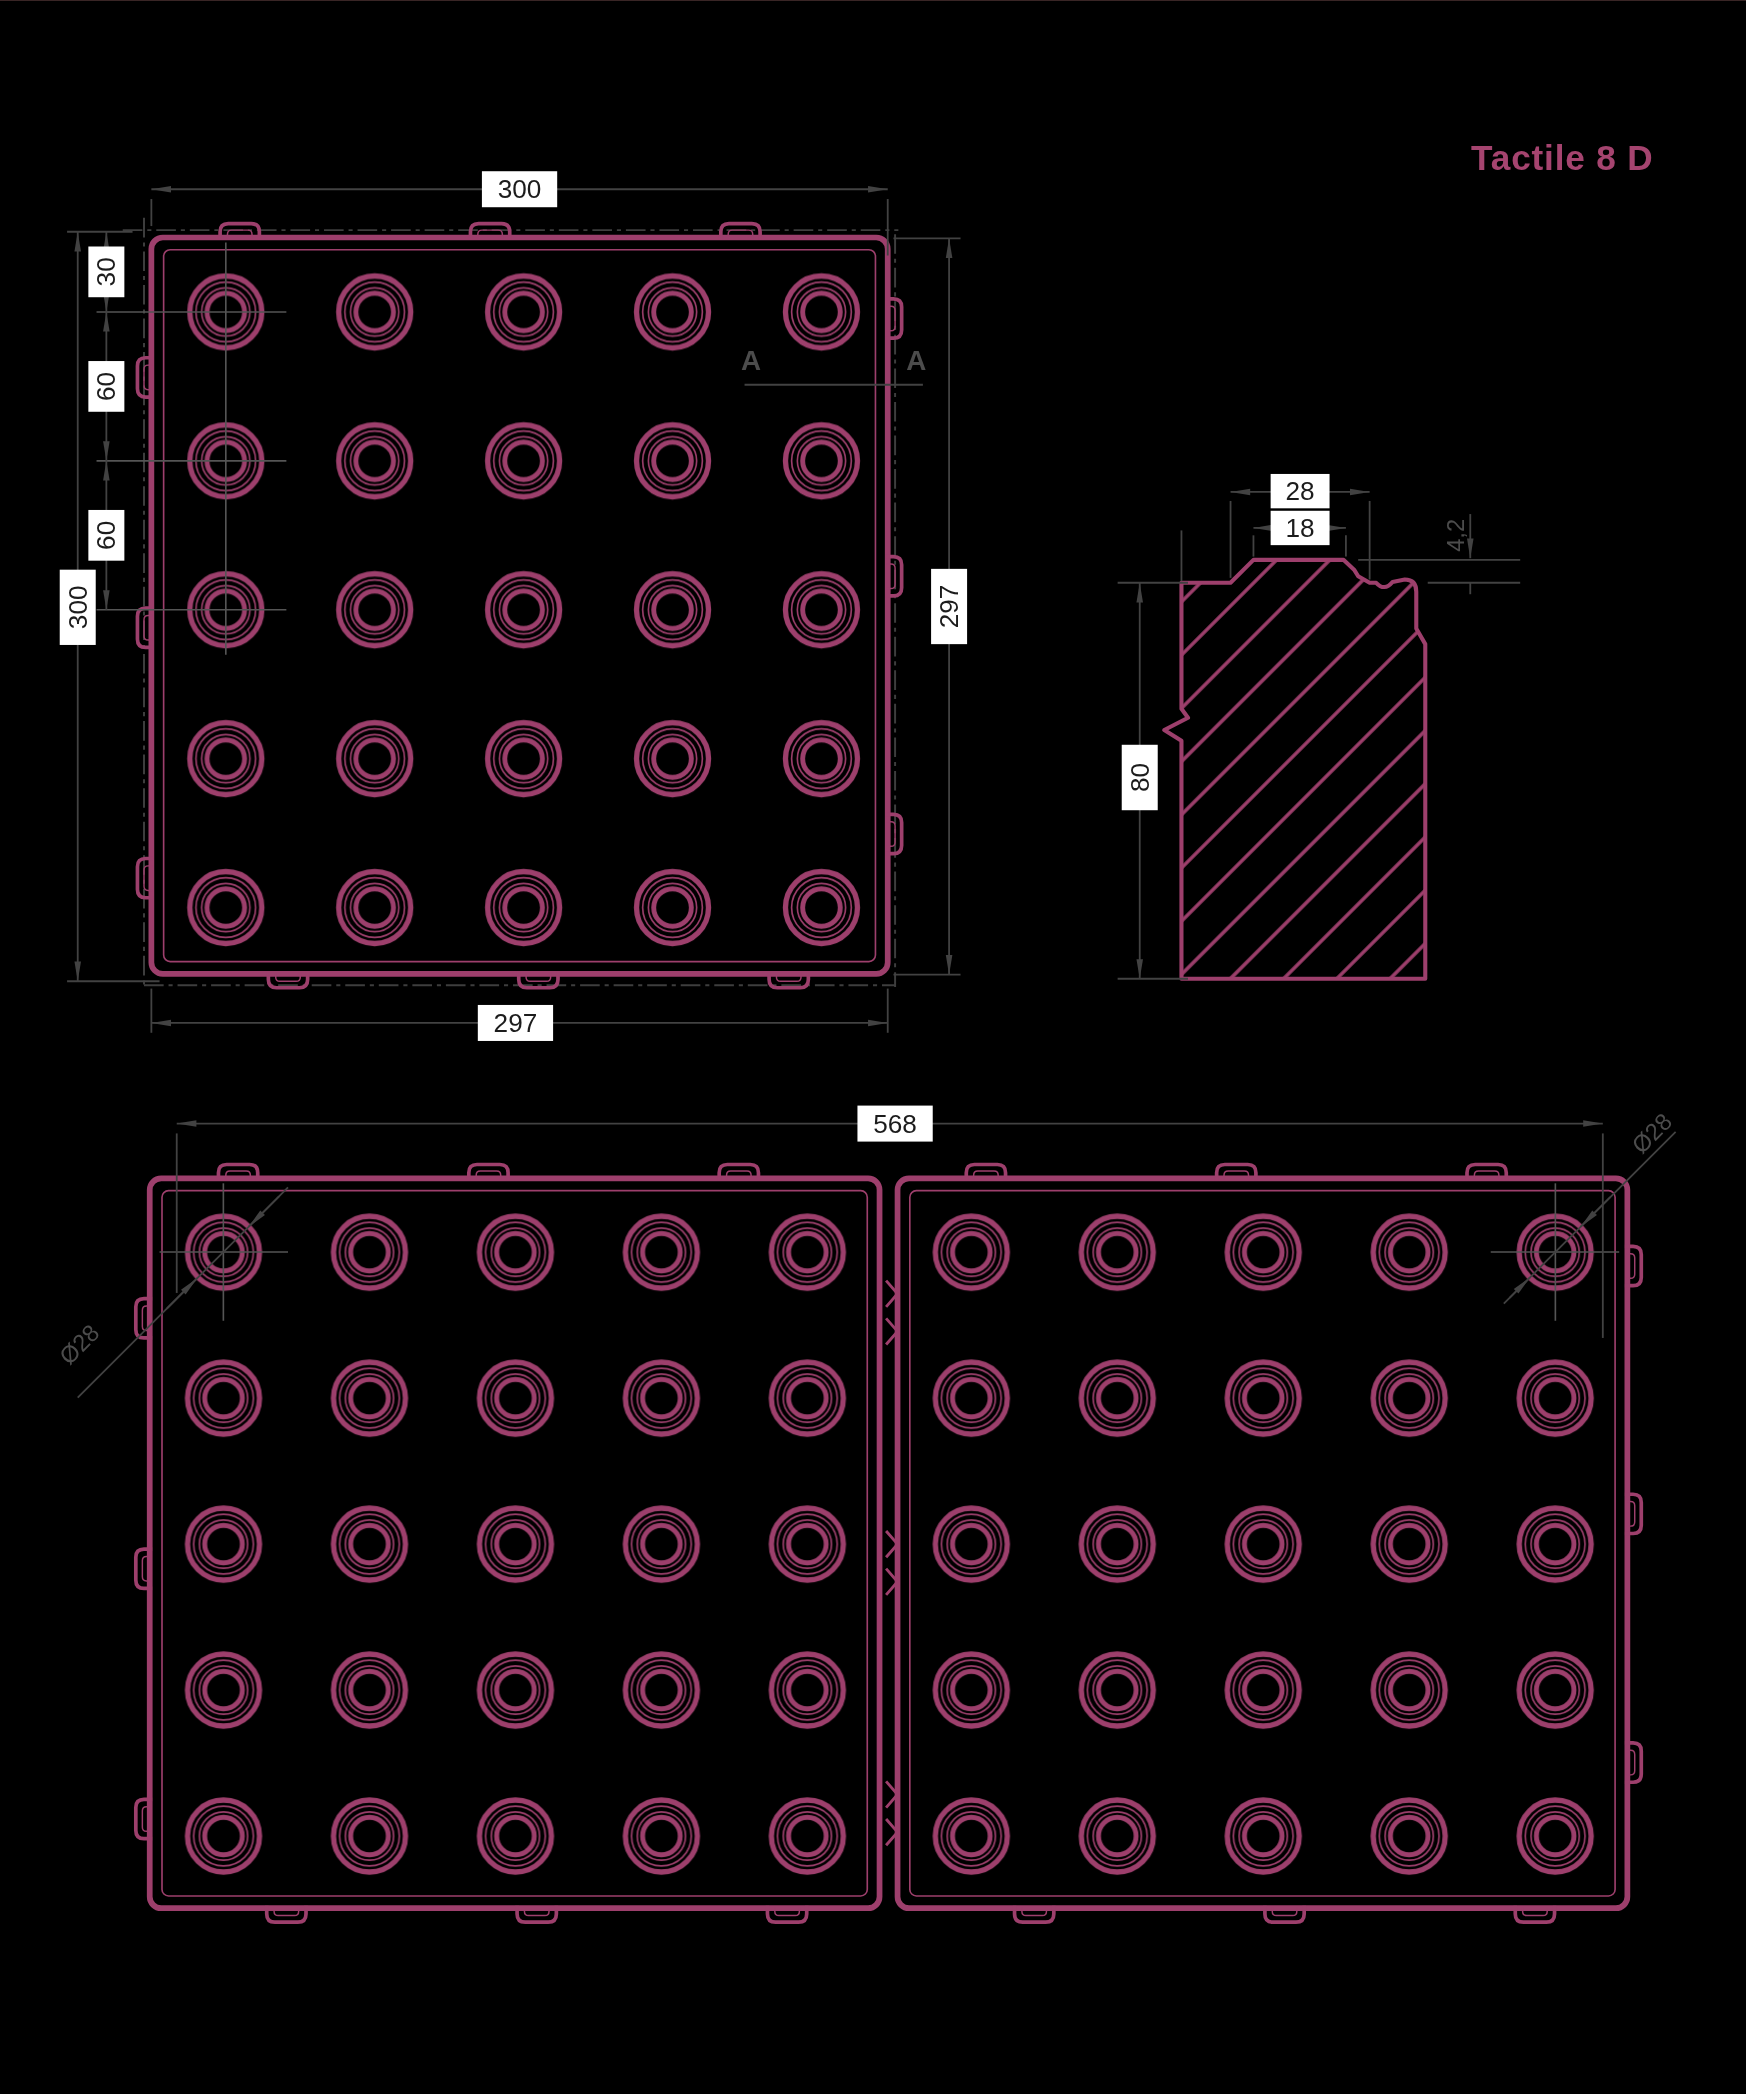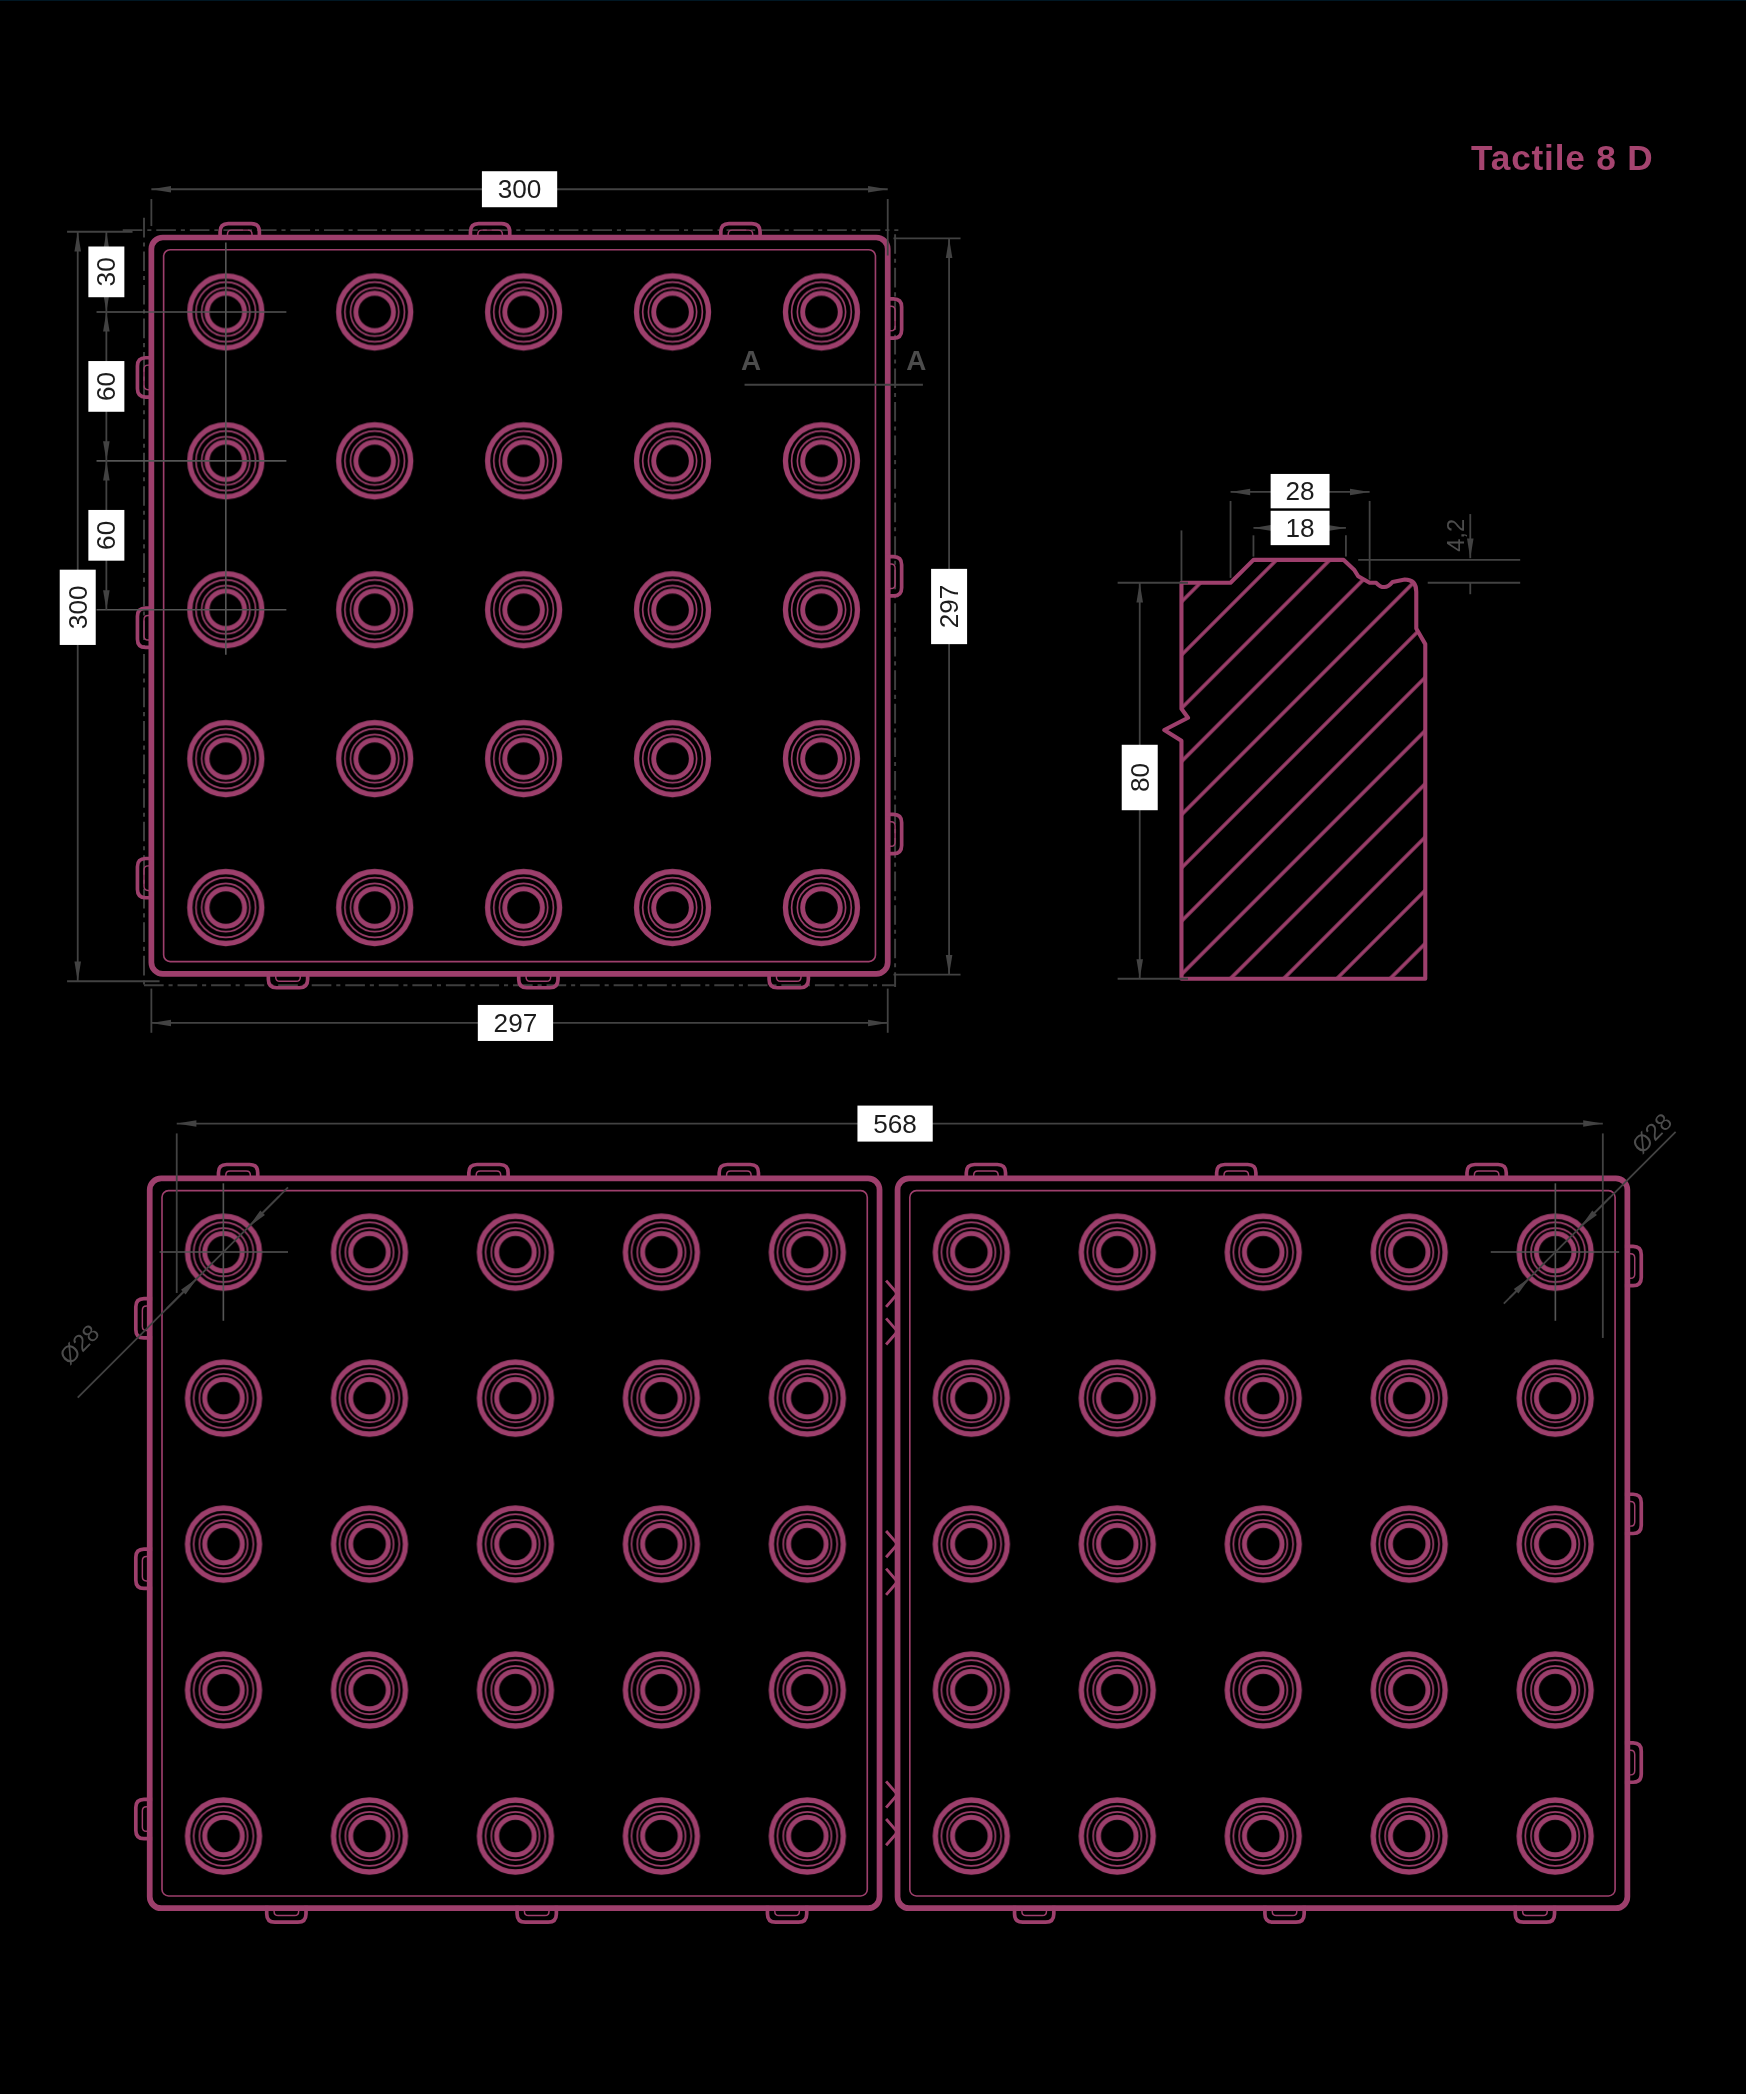--- a/index.html
+++ b/index.html
@@ -1,16 +1,16 @@
 <!DOCTYPE html>
 <html style="font-size:13px"><head>
 <meta charset="utf-8">
 <style>
   html,body{margin:0;padding:0;background:#000;}
-  .page{position:relative;width:1746px;height:2095px;background:#0369a1;overflow:hidden;
+  .page{position:relative;width:1746px;height:2095px;background:#fca5a5;overflow:hidden;
         font-family:"Liberation Sans", sans-serif;}
   svg{display:block;}
   text{font-family:"Liberation Sans", sans-serif;}
   .dimtxt{fill:#1c1c1c;font-size:32px;}
   .greytxt{fill:#4c4c4c;font-size:29px;}
   .sectxt{fill:#4c4c4c;font-size:34px;font-weight:bold;}
   .titletxt{fill:#a5446f;font-size:43px;font-weight:bold;letter-spacing:1px;}
 </style>
 </head>
 <body>

